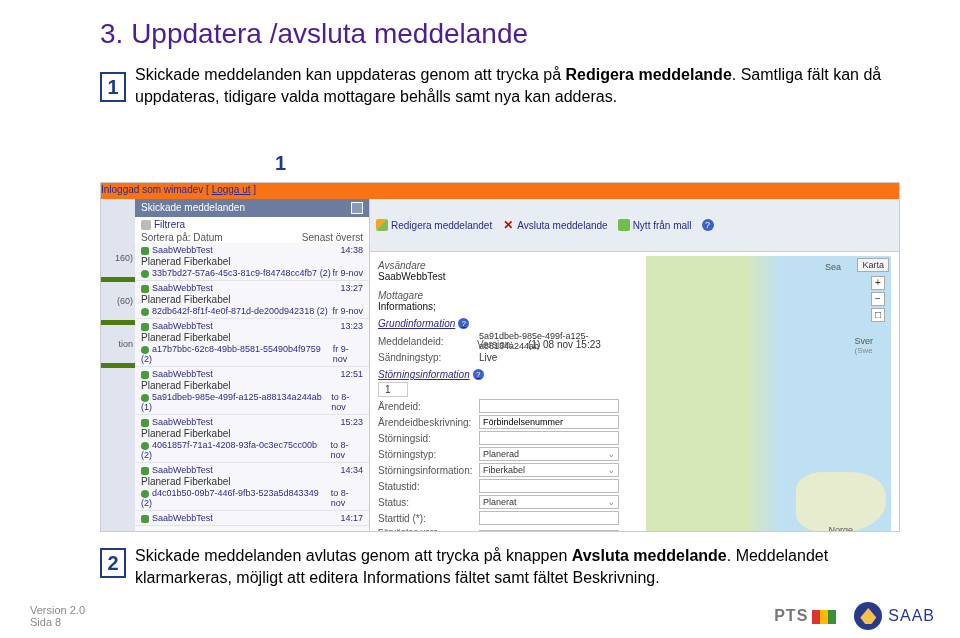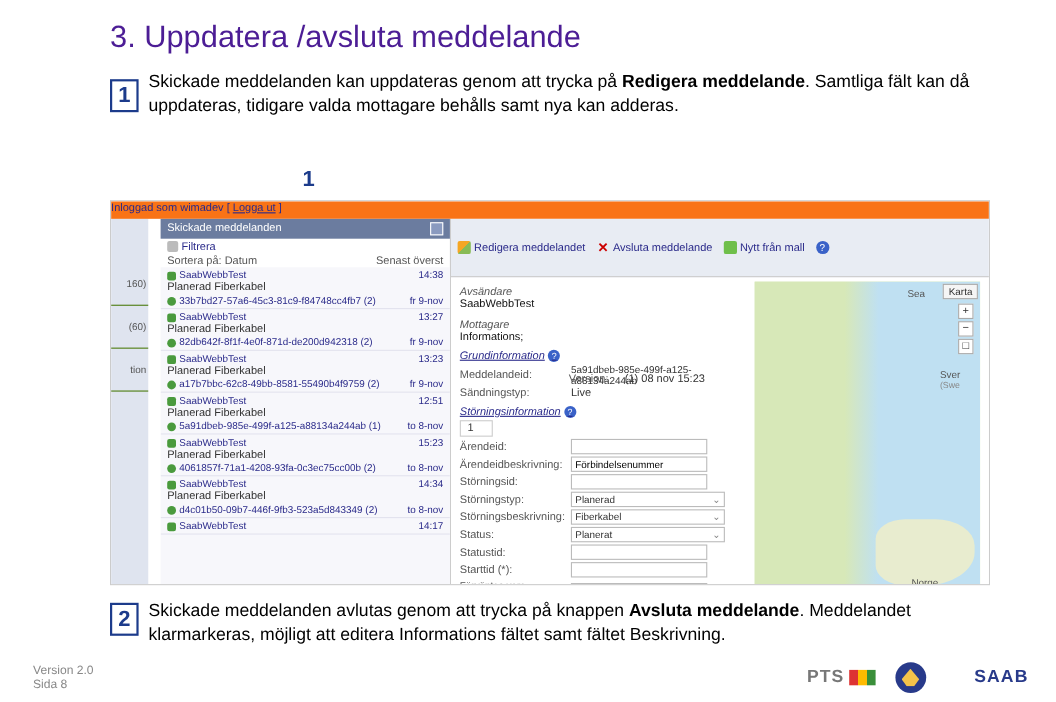--- a/index.html
+++ b/index.html
@@ -88,28 +88,27 @@
   }
   .shot .topbar a { color: #2a2a8a; text-decoration: underline; }
   .shot .body { display: flex; height: calc(100% - 16px); }
   .leftnav {
     width: 34px;
     background: #dfe4ef;
     font-size: 9px;
     color: #555;
     padding-top: 40px;
   }
-  .leftnav div { padding: 14px 2px; border-bottom: 1px solid #4d7c0f; text-align: right; }
+  .leftnav div { padding: 14px 2px; border-bottom: 5px solid #4d7c0f; text-align: right; }
   .listcol {
-    width: 275px;
+    width: 235px;
     background: #fff;
     border-right: 1px solid #ccc;
     display: flex;
     flex-direction: column;
-    padding-left: 11px;
   }
   .listcol .hdr {
     background: #6b7c9f;
     color: #fff;
     padding: 3px 6px;
     display: flex;
     justify-content: space-between;
   }
   .listcol .hdr .ref { width: 12px; height: 12px; background: #8a9abf; border: 1px solid #fff; }
   .listcol .filter { padding: 2px 6px; color: #2a2a8a; }
@@ -147,21 +146,21 @@
   .detL { width: 260px; font-size: 10px; color: #333; }
   .detL .lbl { color: #555; font-style: normal; margin-top: 4px; }
   .detL .val { color: #111; }
   .sectionhead { color: #2a2a8a; font-style: italic; text-decoration: underline; margin-top: 6px; display: flex; align-items:center; gap:3px;}
   .sectionhead .q { width:11px; height:11px; background:#3a62c8; border-radius:50%; color:#fff; font-size:8px; text-align:center; line-height:11px; font-style:normal;}
   .row2 { display: flex; gap: 6px; margin: 2px 0; align-items:center;}
   .row2 .k { width: 95px; color: #555; }
   .row2 .v { flex: 1; }
   .row2 .vr { width: 110px; text-align: left;}
   .inp { border: 1px solid #bbb; background: #fff; padding: 0 3px; height: 14px; font-size: 9px; width: 100%; }
-  .inpw { width: 124px; }
+  .inpw { width: 140px; }
   .sel { border: 1px solid #bbb; background: #fff; padding: 0 3px; height: 14px; font-size: 9px; width: 140px; display:flex; justify-content:space-between; align-items:center;}
   .sel::after { content:"⌄"; color:#888; }
   .detR { flex: 1; position: relative; }
   .map {
     width: 100%; height: 100%;
     background: #d7e8b8;
     position: relative;
     overflow: hidden;
   }
   .sea { position:absolute; left:0; top:0; right:0; bottom:0;
@@ -202,21 +201,21 @@
     align-items: center;
     gap: 18px;
   }
   .logo-pts { font-weight: bold; font-size: 16px; letter-spacing: 1px; color: #777;}
   .logo-pts .bars { display:inline-block; width:24px; height:14px; background:
      linear-gradient(to right,#d33 0 33%, #fb0 33% 66%, #3a8f3a 66% 100%); vertical-align:middle; margin-left:4px;}
   .logo-saab { display:flex; align-items:center; gap:6px;}
   .logo-saab .grip { width:28px; height:28px; background:#283a8a; border-radius:50%; position:relative;}
   .logo-saab .grip::after{content:""; position:absolute; left:6px; top:6px; width:16px; height:16px;
      background:#f4c24a; clip-path: polygon(50% 0,100% 60%,70% 100%,30% 100%,0 60%);}
-  .logo-saab .txt { font-weight:bold; color:#283a8a; font-size:16px; letter-spacing:1px;margin-left:38px;}
+  .logo-saab .txt { font-weight:normal; color:#283a8a; font-size:16px; letter-spacing:1px;}
 </style>
 </head>
 <body>
 
 <h1 class="page-title">3.    Uppdatera /avsluta meddelande</h1>
 
 <div class="numbox" style="left:100px; top:72px;">1</div>
 
 <p class="intro">
   <span>Skickade meddelanden kan uppdateras genom att trycka på </span><strong>Redigera meddelande</strong><span>. Samtliga fält kan då uppdateras, tidigare valda mottagare behålls samt nya kan adderas.</span>
@@ -382,34 +381,34 @@
               <span class="k">Störningsid:</span>
               <input class="inp inpw" style="">
             </div>
           <div class="row2">
               <span class="k">Störningstyp:</span>
               <div class="sel">
                 <span>Planerad</span>
               </div>
             </div>
           <div class="row2">
-              <span class="k">Störningsbeskrivning:</span>
+              <span class="k">Störningsinformation:</span>
               <div class="sel">
                 <span>Fiberkabel</span>
               </div>
+            </div>
+          <div class="row2">
+              <span class="k">Statustid:</span>
+              <input class="inp inpw" style="">
             </div>
           <div class="row2">
               <span class="k">Status:</span>
               <div class="sel">
                 <span>Planerat</span>
               </div>
-            </div>
-          <div class="row2">
-              <span class="k">Statustid:</span>
-              <input class="inp inpw" style="">
             </div>
           <div class="row2">
               <span class="k">Starttid (*):</span>
               <input class="inp inpw" style="">
             </div>
           <div class="row2">
               <span class="k" style="font-size:9px;">Förväntas vara åtgärdat:</span>
               <input class="inp inpw" style="">
             </div>
           <div class="row2">

